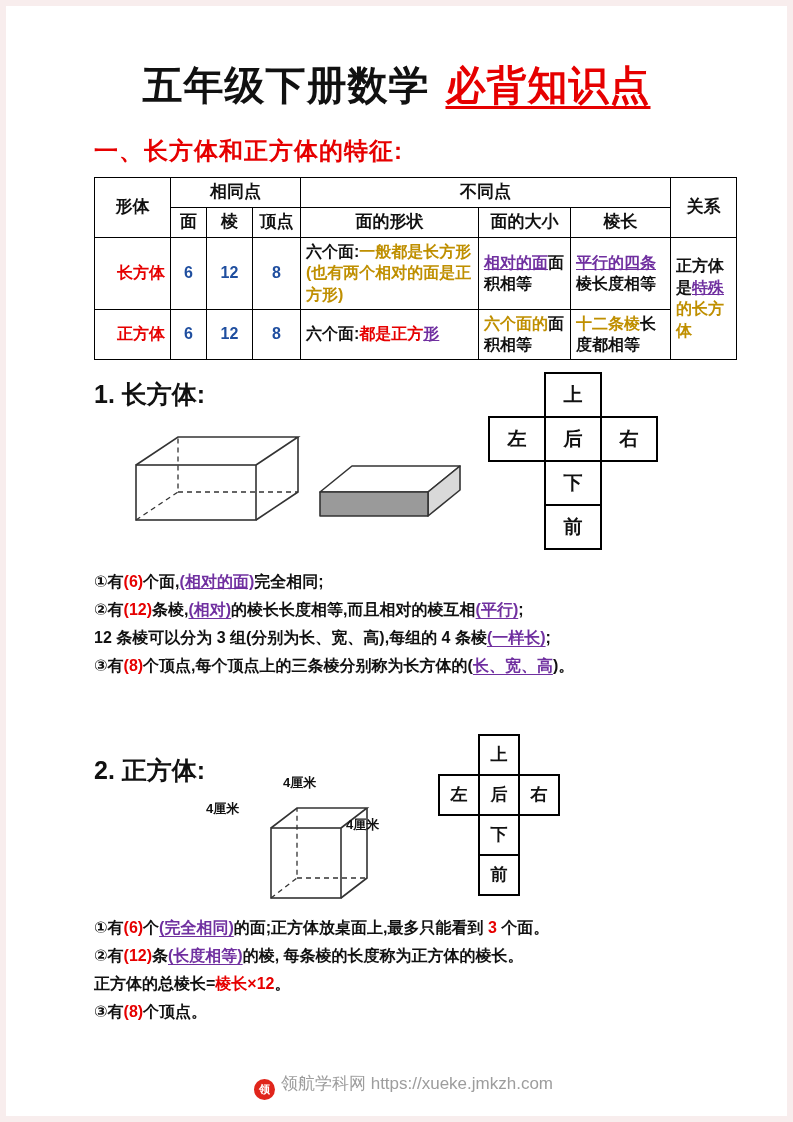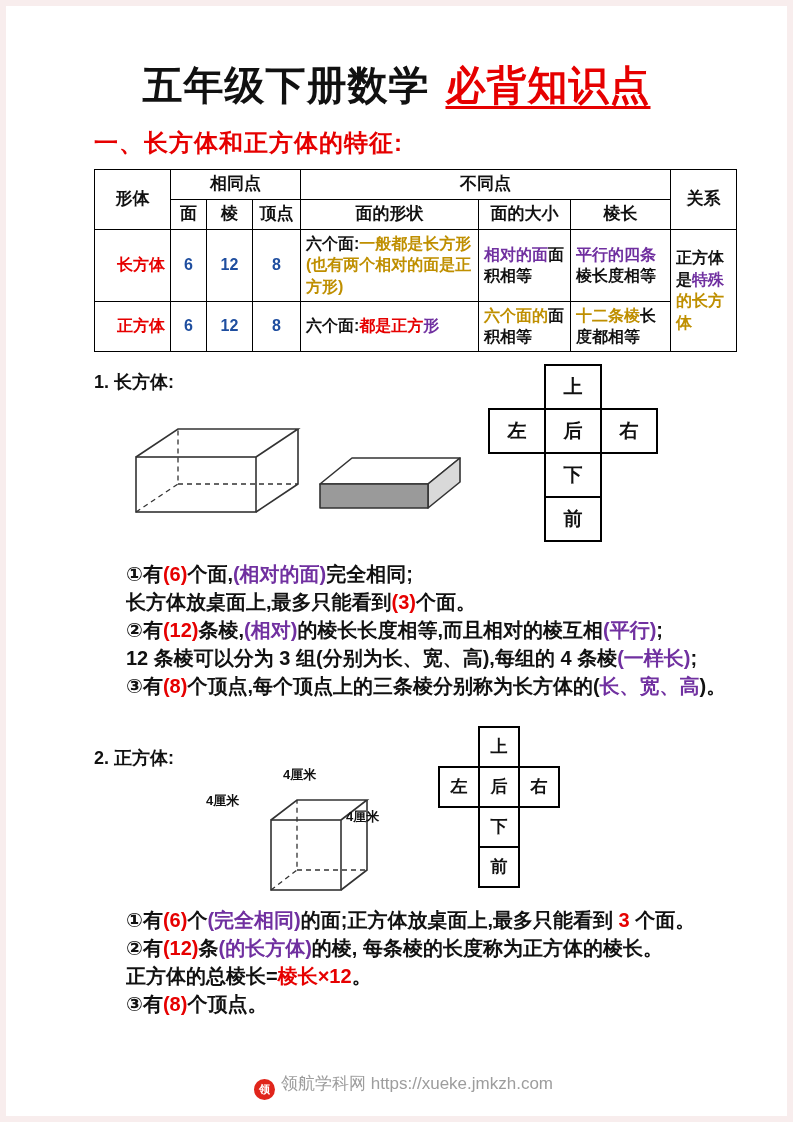--- a/index.html
+++ b/index.html
@@ -12,51 +12,51 @@
   }
   
   .title { text-align:center; font-size:40px; font-weight:bold; color:#111; letter-spacing:1px; }
   .title .title-red {
     color:#e60000;
     text-decoration:underline; text-decoration-color:#e60000;
     text-decoration-thickness:3px; text-underline-offset:7px;margin-left:16px;
   }
   .section-heading {
     color:#e60000; font-weight:bold; font-size:24px;
-    margin:14px 0 10px 48px; letter-spacing:1px;
+    margin:22px 0 10px 48px; letter-spacing:1px;
   }
   
   table.features { border-collapse:collapse; margin-left:48px; table-layout:fixed; }
   table.features th, table.features td {
     border:1.6px solid #000; padding:3px 5px; vertical-align:middle;
     font-size:16px; line-height:1.35;
   }
   table.features th { text-align:center; font-weight:bold; color:#111; font-size:17px; }
   th.th-red { color:#e60000; }
   td.num { color:#1f4e9f; font-weight:bold; text-align:center; font-size:17px; }
   td.shape { color:#e60000; font-weight:bold; text-align:right; font-size:17px; }
   td.rich { font-weight:600; }
   col.c-shape{width:76px} col.c-f{width:36px} col.c-e{width:46px} col.c-v{width:48px}
   col.c-fs{width:178px} col.c-fz{width:92px} col.c-el{width:100px} col.c-rel{width:66px}
   
   .c-k { color:#111; }
   .c-r { color:#e60000; }
   .c-o { color:#bf8f00; }
-  .c-p { color:#7030a0; }
+  .c-p { color:#7030a0;text-decoration:underline; }
   .c-bl { color:#2e74b5; }
   .c-u { text-underline-offset:3px; }
   
-  .sub-heading { font-size:18px; font-weight:bold; color:#111;text-align:right; }
+  .sub-heading { font-size:25px; font-weight:bold; color:#111;text-align:right; }
   .sect1 { position:relative; height:382px; margin-top:12px; }
   .sect1 .sub-heading { position:absolute; left:48px; top:6px; }
   .sect2 { position:relative; height:292px; }
   .sect2 .sub-heading { position:absolute; left:48px; top:0; }
   .diagram-svg { position:absolute; }
   .lines { position:absolute; left:48px; width:672px; }
-  .line { font-size:20px; line-height:28px; font-weight:600; color:#111; white-space:nowrap;margin-left:32px; }
+  .line { font-size:16px; line-height:28px; font-weight:600; color:#111; white-space:nowrap; }
   
   .net { position:absolute; }
   .ncell {
     position:absolute; border:2px solid #000; background:#fff;
     display:flex; align-items:center; justify-content:center;
     font-weight:600; color:#111;
   }
   .net1 .ncell { width:58px; height:46px; font-size:19px; }
   .net2 .ncell { width:42px; height:42px; font-size:17px; }
   
@@ -156,21 +156,20 @@
       <div class="ncell" style="left:56px; top:0">上</div>
       <div class="ncell" style="left:0;    top:44px">左</div>
       <div class="ncell" style="left:56px; top:44px">后</div>
       <div class="ncell" style="left:112px;top:44px">右</div>
       <div class="ncell" style="left:56px; top:88px">下</div>
       <div class="ncell" style="left:56px; top:132px">前</div>
     </div>
 
     <div class="lines" style="top:196px">
       <div class="line"><span class="c-k">①有</span><span class="c-r">(6)</span><span class="c-k">个面,</span><span class="c-p">(相对的面)</span><span class="c-k">完全相同;</span></div>
-      <div class="line"><span class="c-k">长方体放桌面上,最多只能看到</span><span class="c-r">(3)</span><span class="c-k">个面。</span></div>
       <div class="line"><span class="c-k">②有</span><span class="c-r">(12)</span><span class="c-k">条棱,</span><span class="c-p c-u">(相对)</span><span class="c-k">的棱长长度相等,而且相对的棱互相</span><span class="c-p c-u">(平行)</span><span class="c-k">;</span></div>
       <div class="line"><span class="c-k">12 条棱可以分为 3 组(分别为长、宽、高),每组的 4 条棱</span><span class="c-p c-u">(一样长)</span><span class="c-k">;</span></div>
       <div class="line"><span class="c-k">③有</span><span class="c-r">(8)</span><span class="c-k">个顶点,每个顶点上的三条棱分别称为长方体的(</span><span class="c-p c-u">长、宽、高</span><span class="c-k">)。</span></div>
     </div>
   </div>
 
   <div class="sect2">
     <div class="sub-heading">2. 正方体:</div>
 
     <svg class="diagram-svg" style="left:200px; top:36px" width="135" height="118" viewBox="0 0 135 118">
@@ -193,21 +192,21 @@
       <div class="ncell" style="left:40px; top:0">上</div>
       <div class="ncell" style="left:0;    top:40px">左</div>
       <div class="ncell" style="left:40px; top:40px">后</div>
       <div class="ncell" style="left:80px; top:40px">右</div>
       <div class="ncell" style="left:40px; top:80px">下</div>
       <div class="ncell" style="left:40px; top:120px">前</div>
     </div>
 
     <div class="lines" style="top:160px">
       <div class="line"><span class="c-k">①有</span><span class="c-r">(6)</span><span class="c-k">个</span><span class="c-p c-u">(完全相同)</span><span class="c-k">的面;正方体放桌面上,最多只能看到 </span><span class="c-r c-u">3</span><span class="c-k"> 个面。</span></div>
-      <div class="line"><span class="c-k">②有</span><span class="c-r">(12)</span><span class="c-k">条</span><span class="c-p c-u">(的长方体)</span><span class="c-k">的棱, 每条棱的长度称为正方体的棱长。</span></div>
+      <div class="line"><span class="c-k">②有</span><span class="c-r">(12)</span><span class="c-k">条</span><span class="c-p c-u">(长度相等)</span><span class="c-k">的棱, 每条棱的长度称为正方体的棱长。</span></div>
       <div class="line"><span class="c-k">正方体的总棱长=</span><span class="c-r c-u">棱长×12</span><span class="c-k">。</span></div>
       <div class="line"><span class="c-k">③有</span><span class="c-r">(8)</span><span class="c-k">个顶点。</span></div>
     </div>
   </div>
 
   <div class="footer">
     <span class="logo">领</span><span>领航学科网 https://xueke.jmkzh.com</span>
   </div>
 
 </div>

